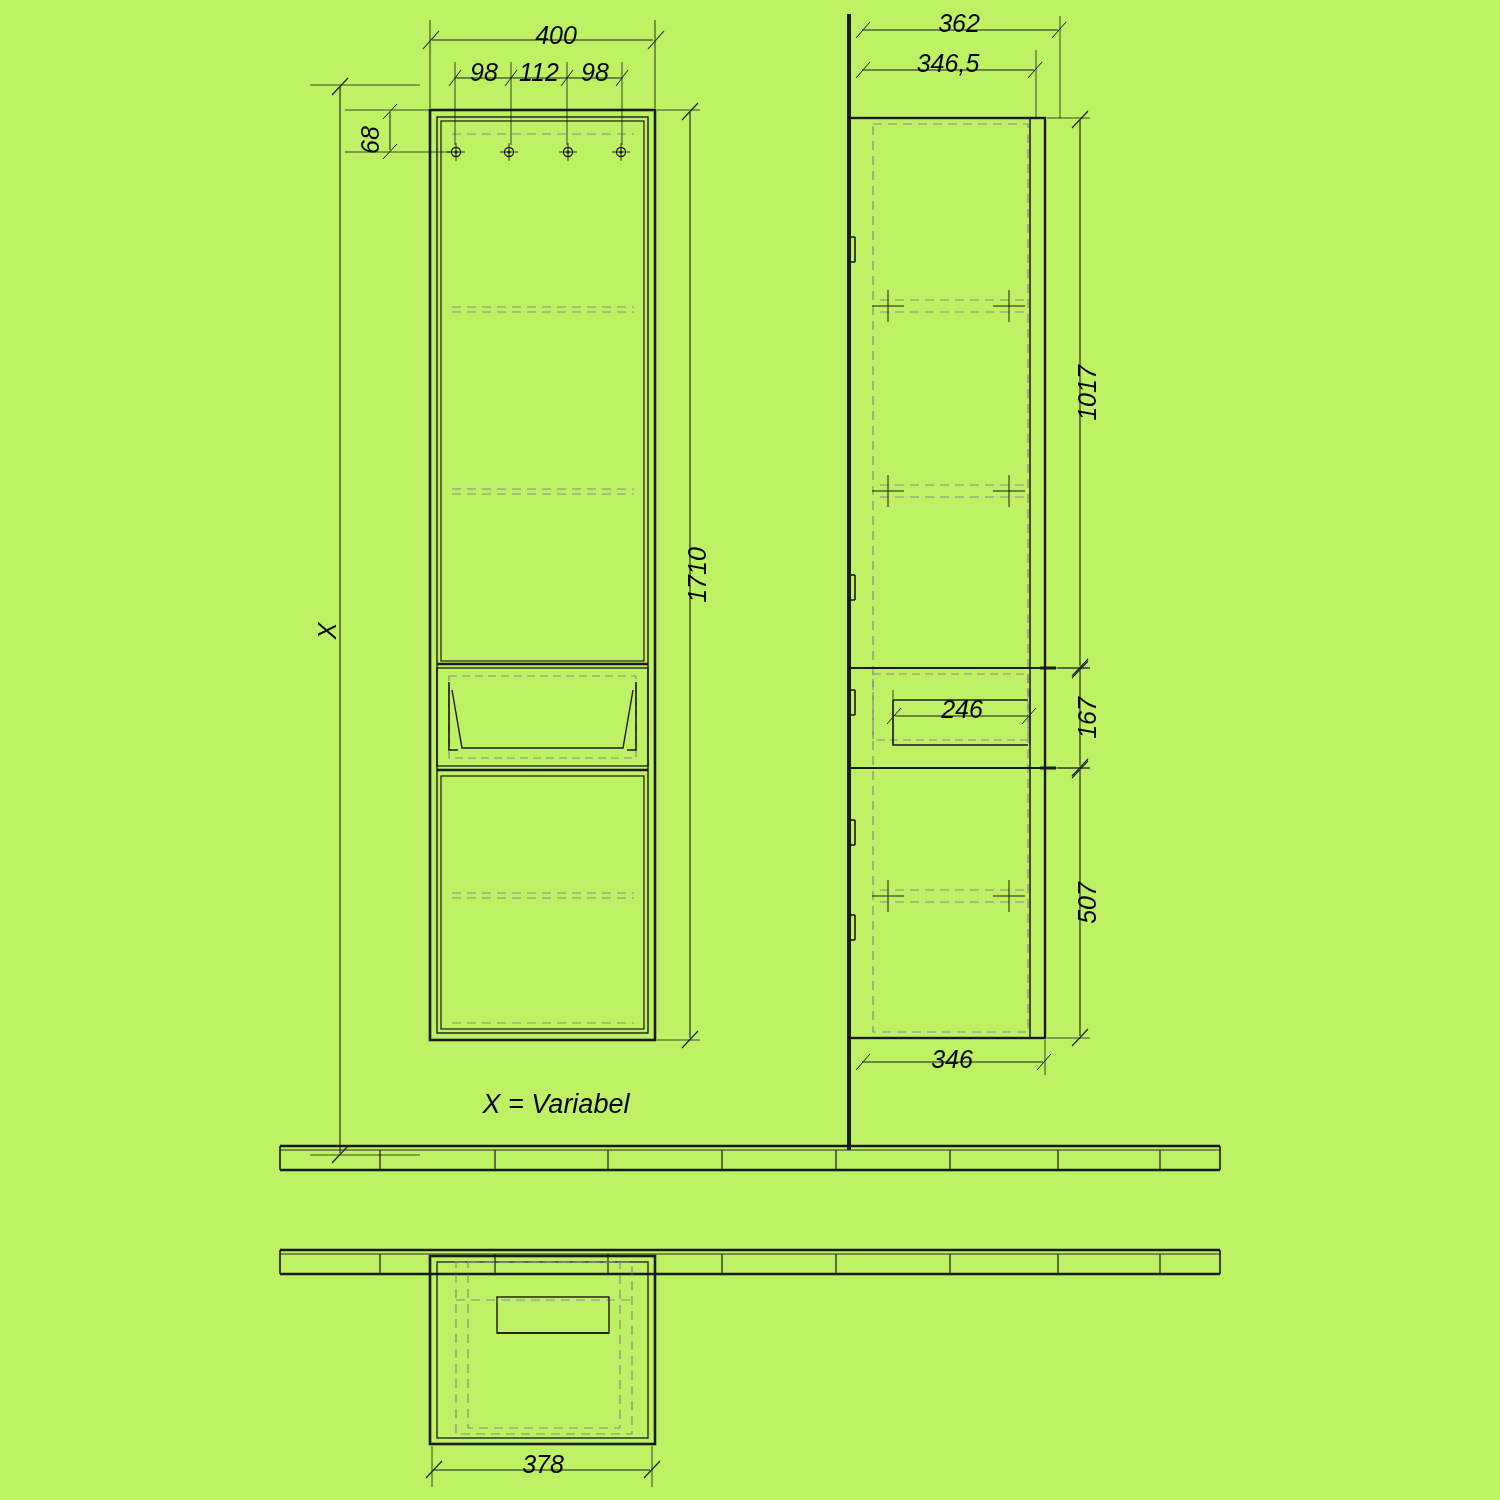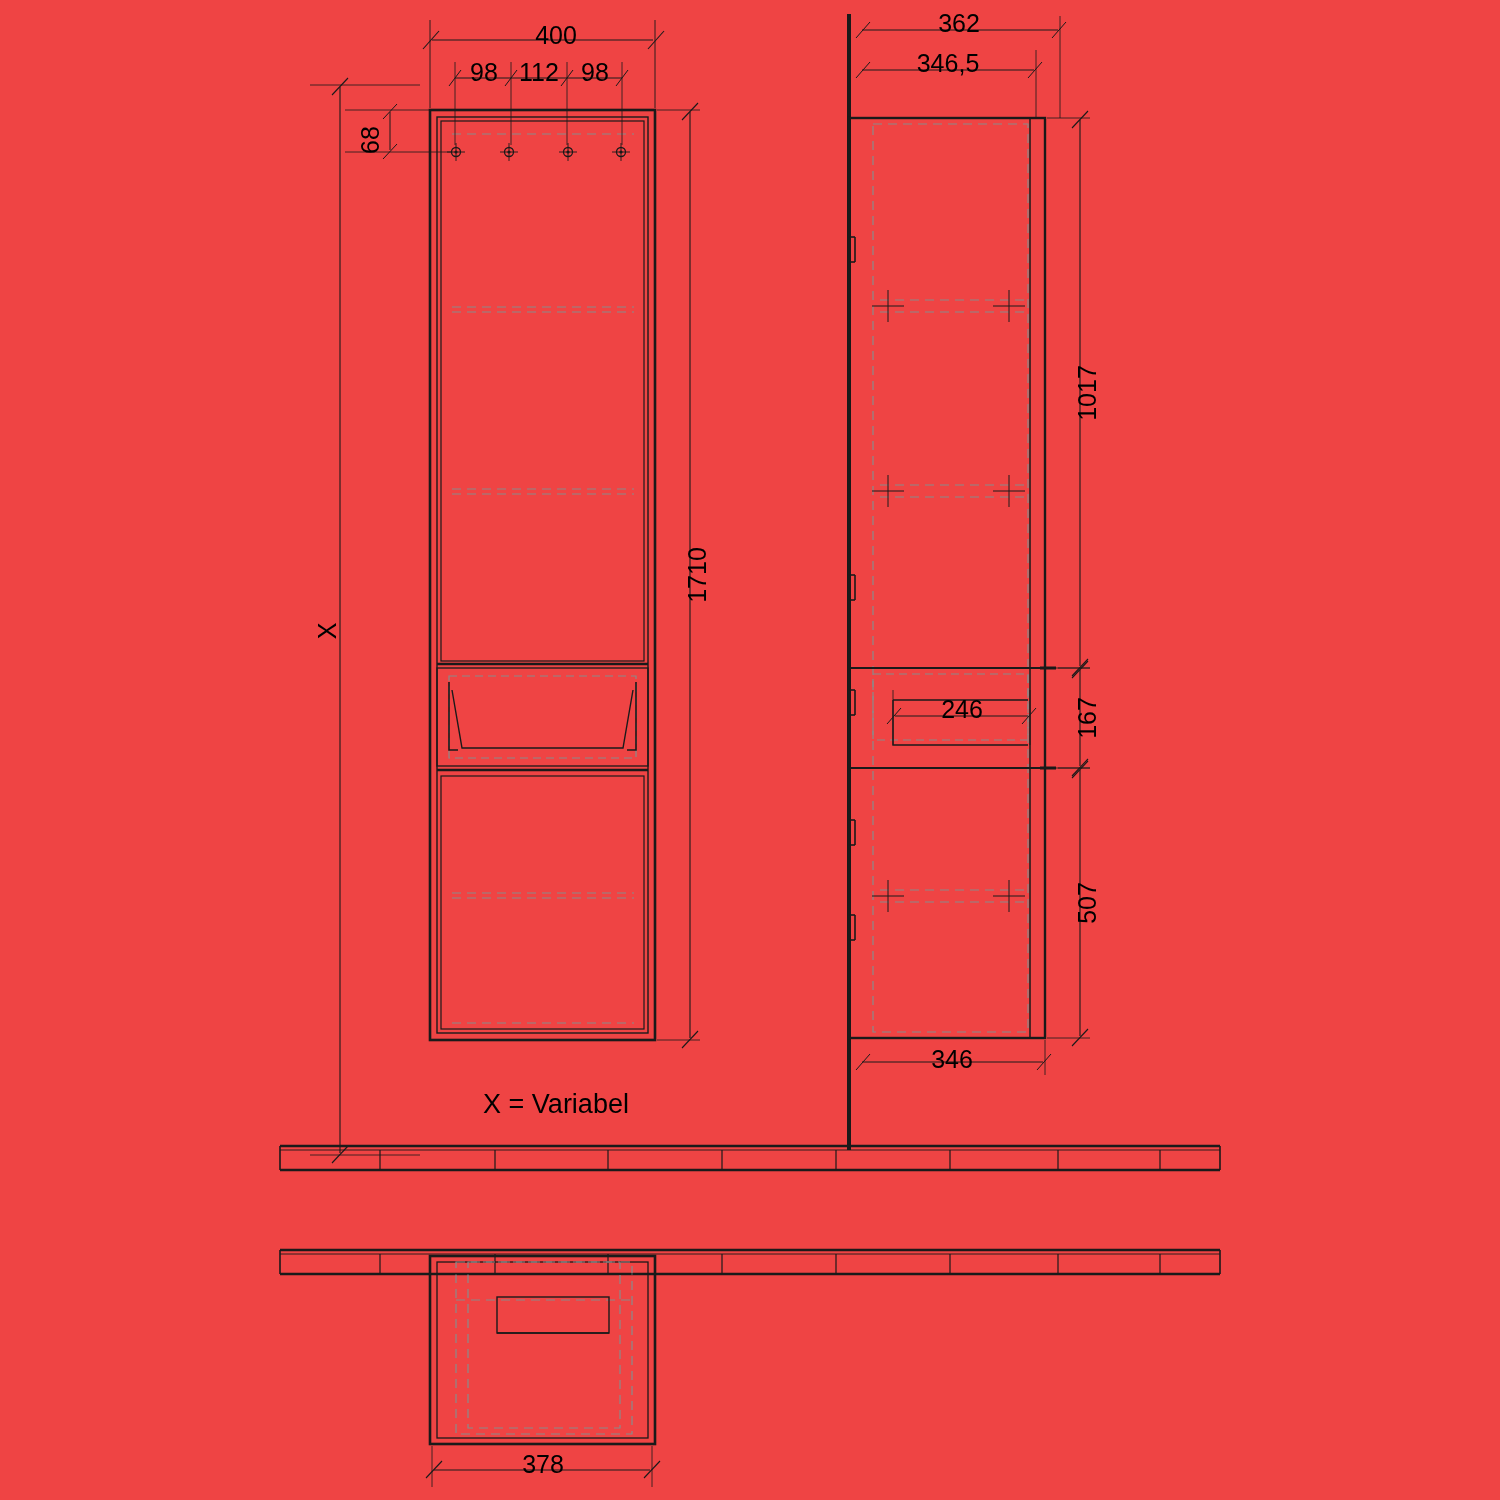--- a/index.html
+++ b/index.html
@@ -1,17 +1,17 @@
 <!DOCTYPE html>
 <html><head>
 <meta charset="utf-8">
 <style>
   html,body{margin:0;padding:0;background:#ffffff;}
   body{width:1500px;height:1500px;font-family:"Liberation Sans",sans-serif;}
-  #sheet{position:relative;width:1500px;height:1500px;overflow:hidden;background:#ef4444;}
+  #sheet{position:relative;width:1500px;height:1500px;overflow:hidden;background:#bef264;font-style:italic;}
   svg{display:block;}
   .dimtxt{font-family:"Liberation Sans",sans-serif;font-size:25px;fill:#000;}
   .note{font-family:"Liberation Sans",sans-serif;font-size:27px;fill:#000;}
 </style>
 </head>
 <body>
 
 <div id="sheet">
 <svg width="1500" height="1500" viewBox="0 0 1500 1500" xmlns="http://www.w3.org/2000/svg">
 

